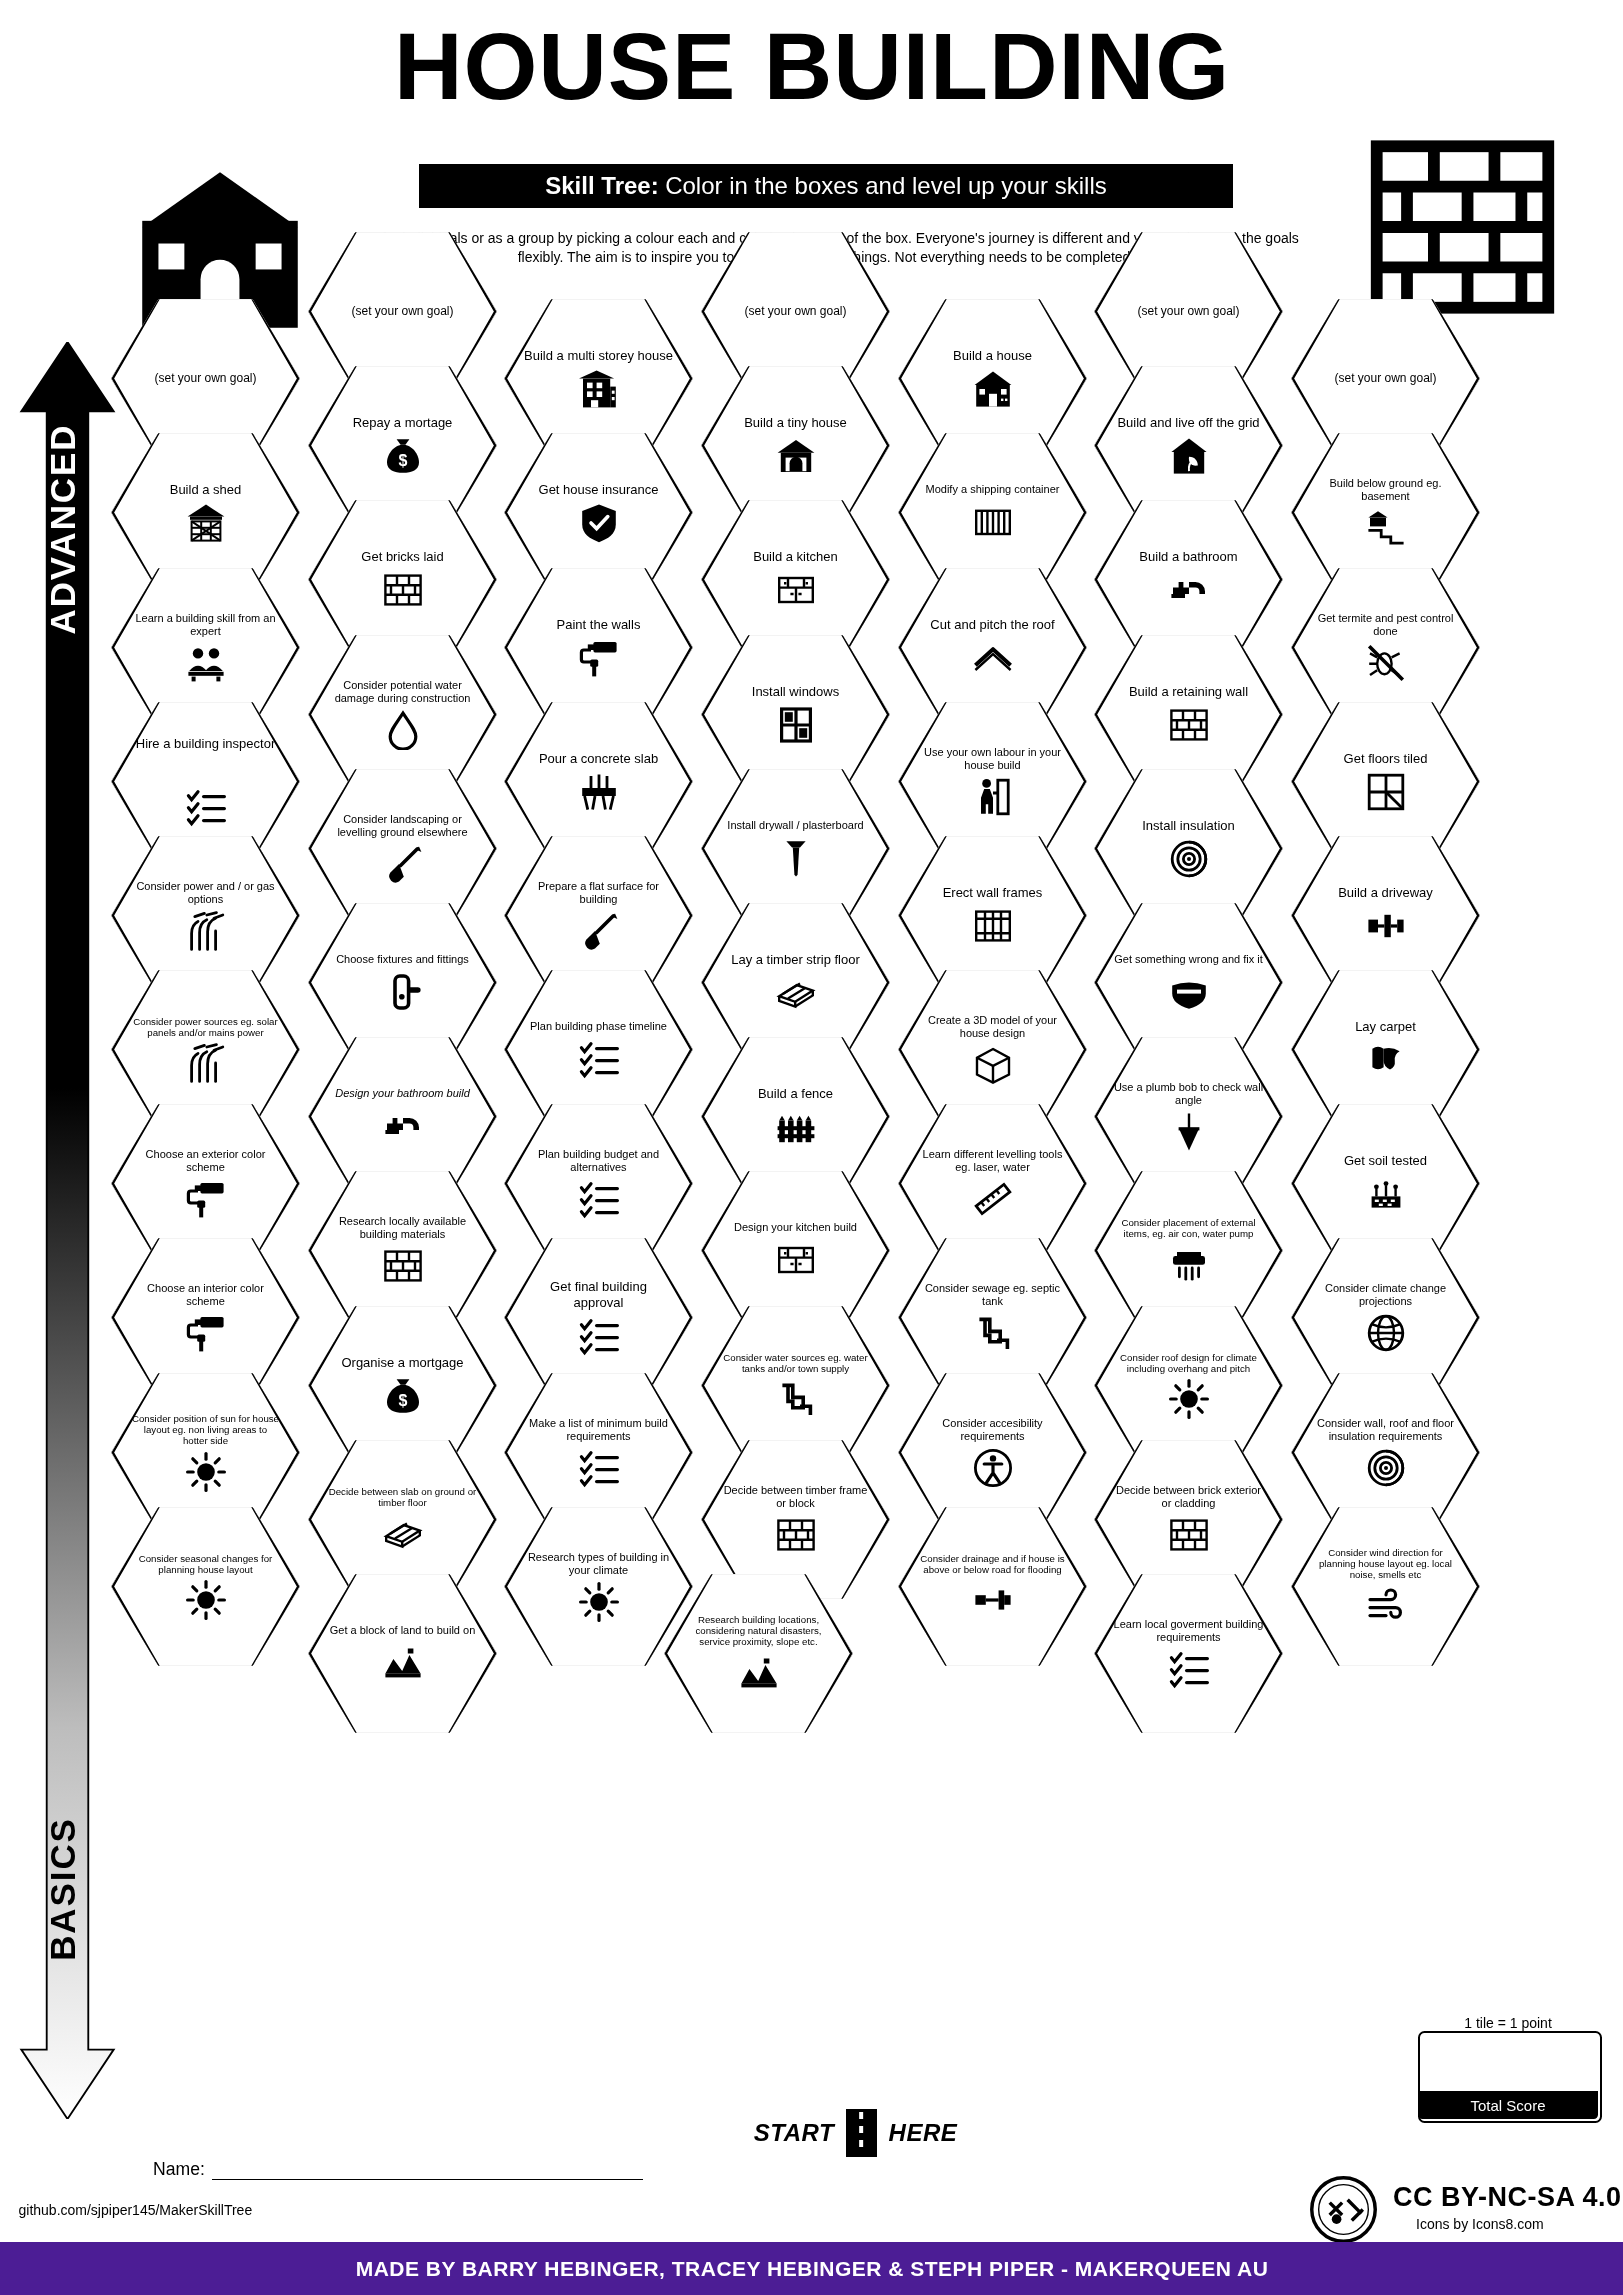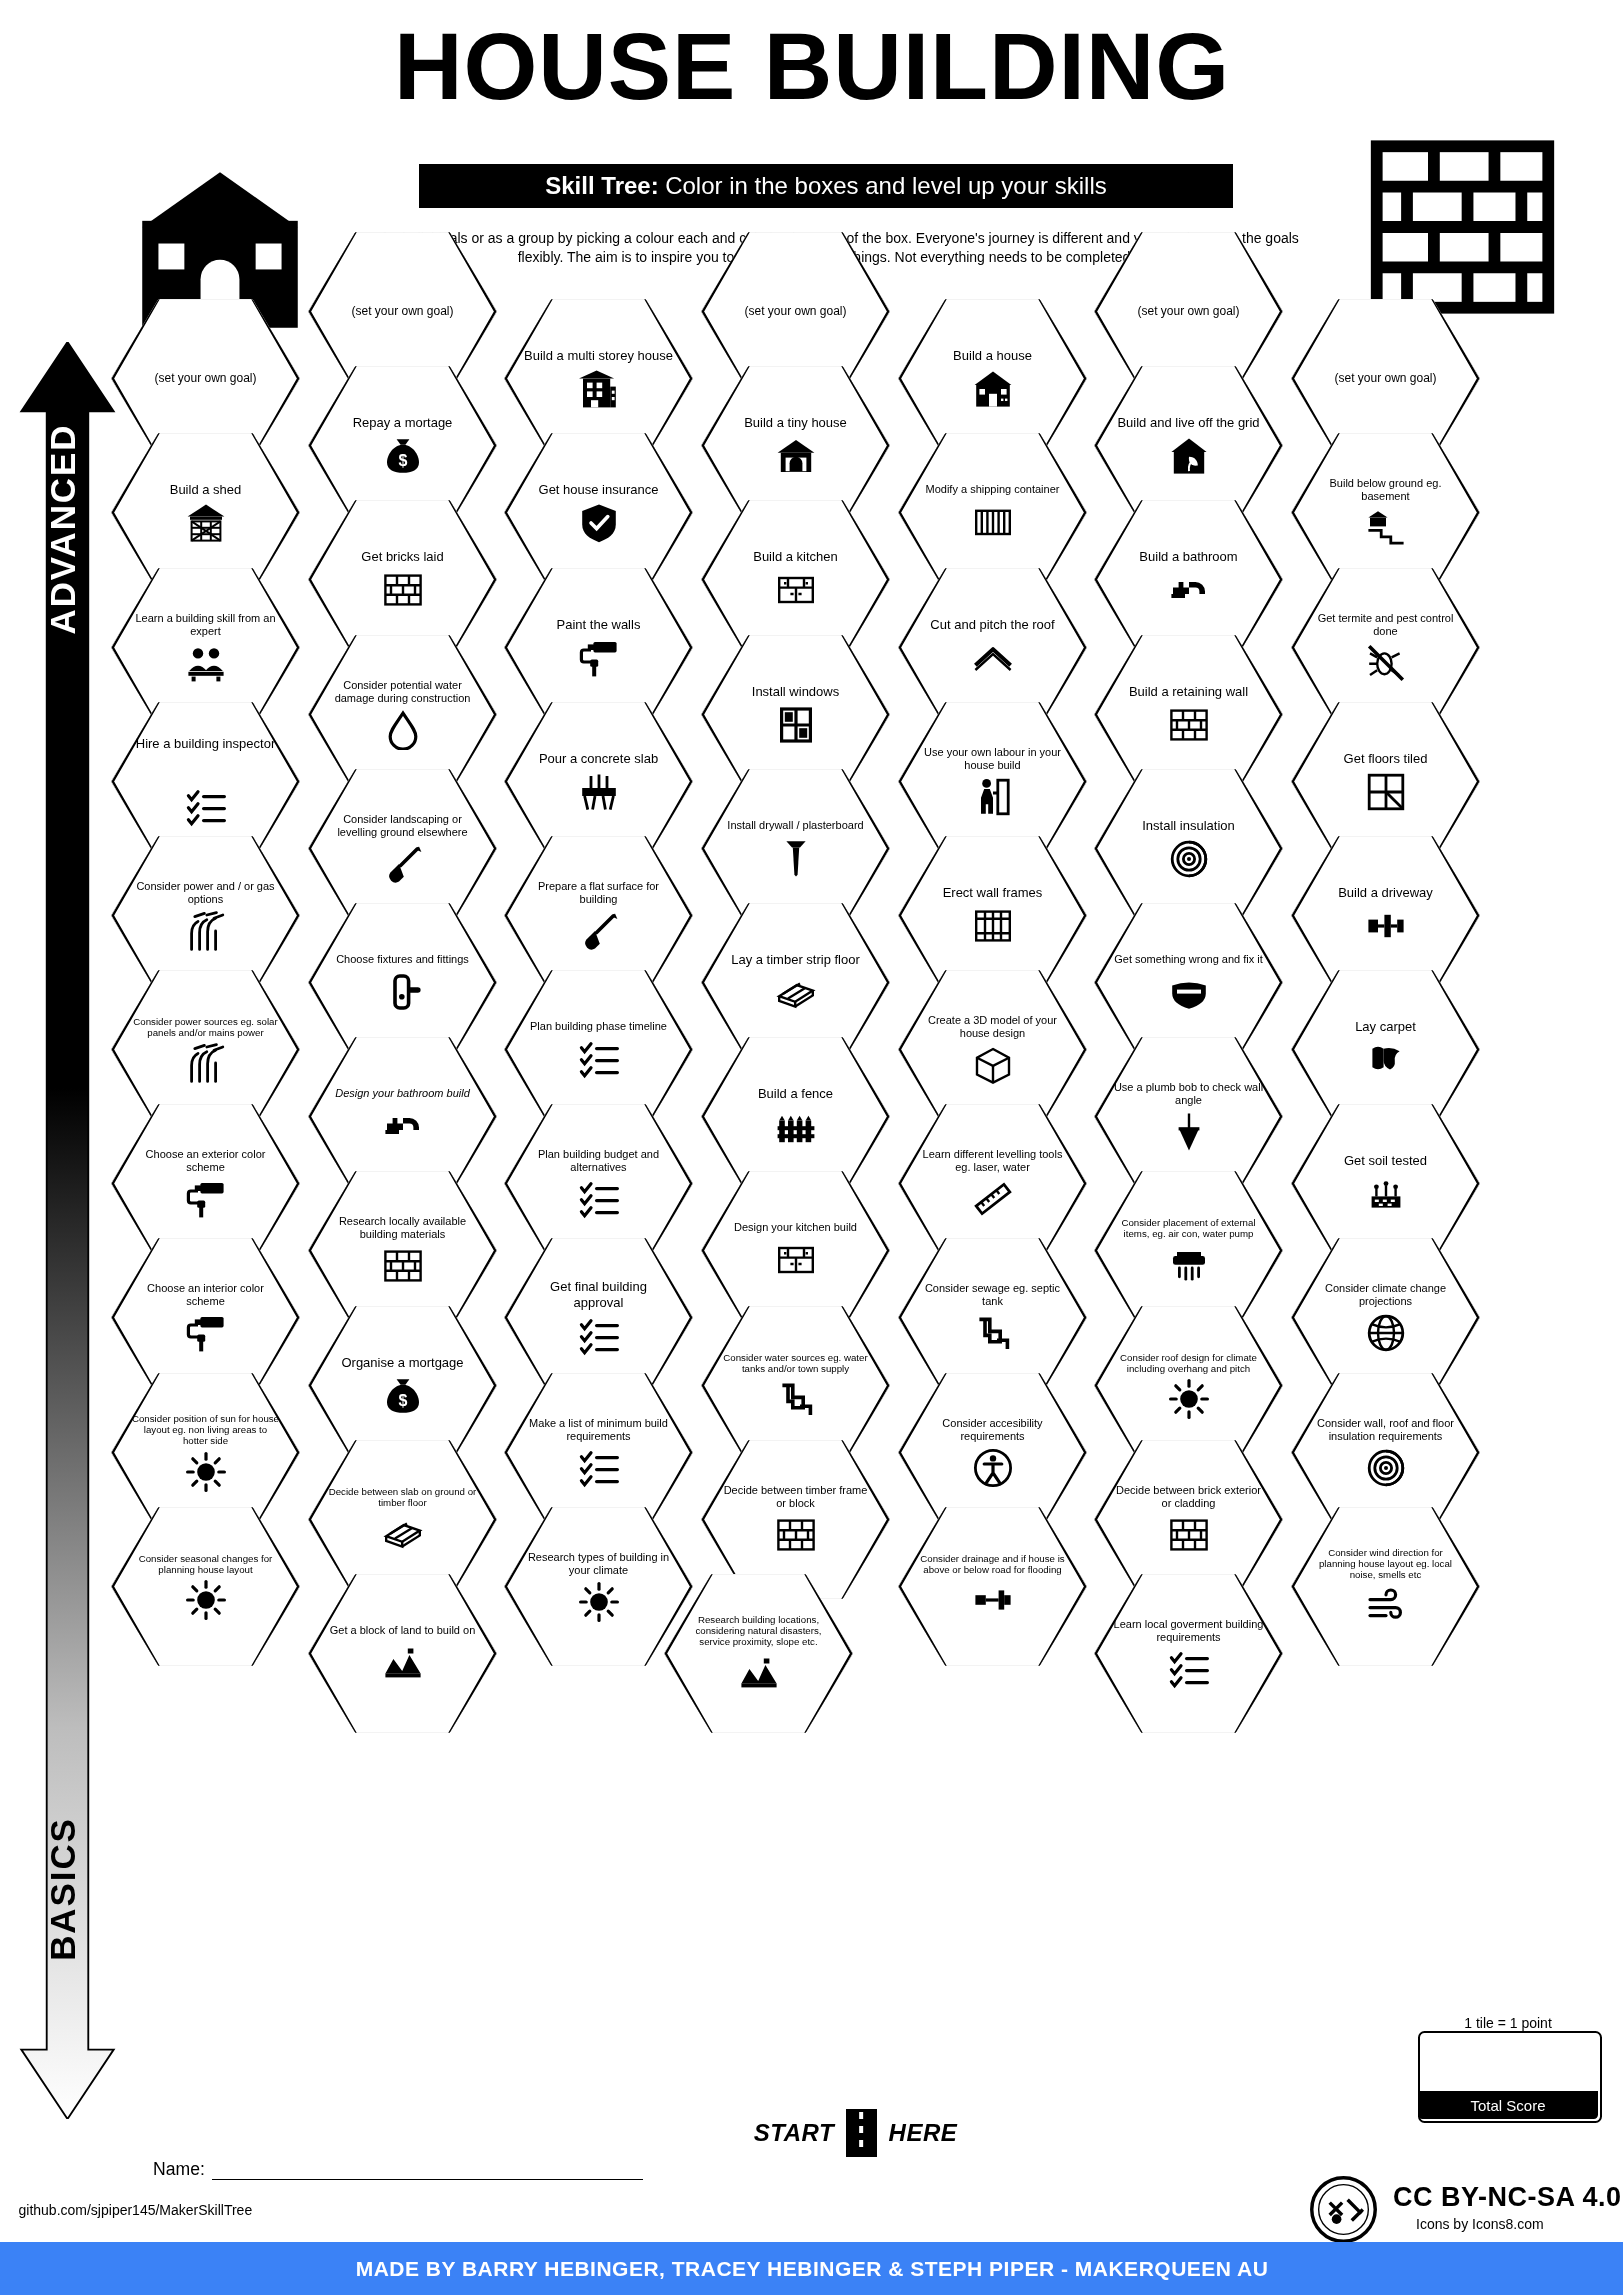--- a/index.html
+++ b/index.html
@@ -250,21 +250,21 @@
     top: 2175px;
     width: 69px;
     height: 69px;
   }
   #footer-bar {
     position: absolute;
     left: 0;
     top: 2242px;
     width: 1624px;
     height: 54px;
-    background: #3b82f6;
+    background: #4c1d95;
     color: #fff;
     display: flex;
     align-items: center;
     justify-content: center;
     font-size: 21px;
     font-weight: bold;
     letter-spacing: 0.5px;
   }
 </style>
 </head>

